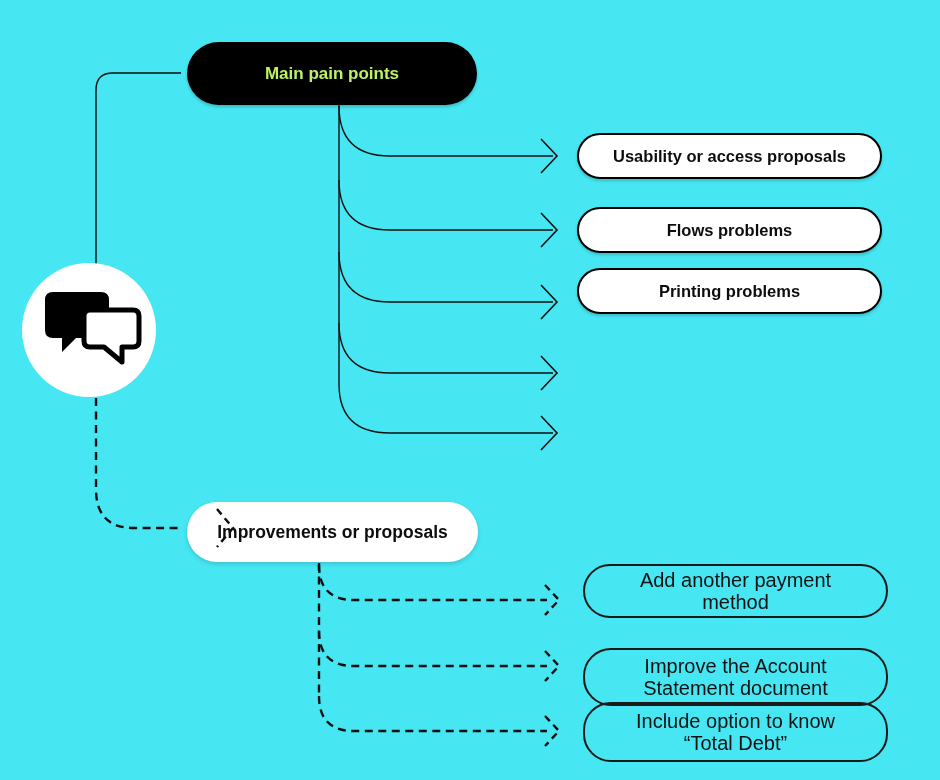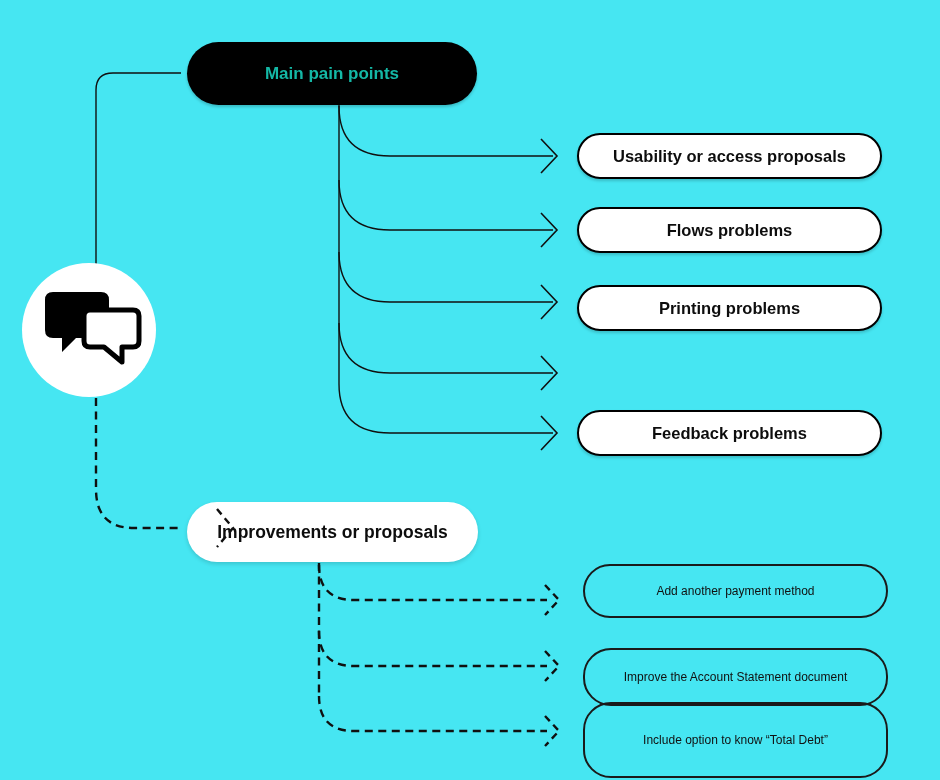--- a/index.html
+++ b/index.html
@@ -15,45 +15,45 @@
   #overlay{z-index:3;}
   .node{position:absolute;z-index:2;display:flex;align-items:center;justify-content:center;text-align:center;box-sizing:border-box;}
   .root-circle{
     left:22px;top:263px;width:134px;height:134px;
     background:#FFFFFF;border-radius:50%;
   }
   .root-circle svg{position:absolute;left:20px;top:25px;}
   .pill-black{
     left:187px;top:42px;width:290px;height:63px;
     background:#000000;border-radius:32px;
-    color:#14b8a6;font-size:17px;font-weight:bold;
+    color:#bef264;font-size:17px;font-weight:bold;
     box-shadow:0 2px 3px rgba(0,0,0,0.2);
   }
   .pill-white{
     left:577px;width:305px;height:46px;
     background:#FFFFFF;border:2.5px solid #000000;border-radius:23px;
     color:#0d0d0d;font-size:16.5px;font-weight:bold;
     box-shadow:0 2px 3px rgba(0,0,0,0.18);
   }
-  .p1{top:133px;} .p2{top:207px;align-items:center;} .p3{top:285px;} .p4{top:350px;} .p5{top:410px;}
+  .p1{top:133px;} .p2{top:207px;align-items:center;} .p3{top:268px;} .p4{top:350px;} .p5{top:410px;}
   .pill-improve{
     left:187px;top:502px;width:291px;height:60px;
     background:#FFFFFF;border-radius:30px;
     color:#0d0d0d;font-size:17.5px;font-weight:bold;
     box-shadow:0 2px 4px rgba(0,0,0,0.15);
   }
   .box-outline{
     left:583px;width:305px;
     background:transparent;border:2px solid #1a1a1a;border-radius:28px;
-    color:#111111;font-size:12px;font-weight:normal;line-height:22px;
+    color:#111111;font-size:20px;font-weight:normal;line-height:22px;
     padding:12px 28px;
   }
   .b1{top:564px;height:54px;}
   .b2{top:631px;height:58px;margin-top:17px;}
-  .b3{top:702px;height:76px;}
+  .b3{top:702px;height:60px;}
   .lbl{display:block;width:100%;}
 </style>
 </head>
 <body>
 
 <div id="canvas" style="background: rgb(70, 230, 242);">
 
   <svg id="connectors" class="layer" width="940" height="780" viewBox="0 0 940 780">
 
     <g fill="none" stroke="#101010" stroke-width="1.4">
@@ -106,23 +106,20 @@
 
   <div class="node pill-white p1">
     <span class="lbl">Usability or access proposals</span>
   </div>
   <div class="node pill-white p2">
     <span class="lbl">Flows problems</span>
   </div>
   <div class="node pill-white p3">
     <span class="lbl">Printing problems</span>
   </div>
-  <div class="node pill-white p5">
-    <span class="lbl">Feedback problems</span>
-  </div>
 
   <div class="node pill-improve">
     <span class="lbl">Improvements or proposals</span>
   </div>
 
   <div class="node box-outline b1">
     <span class="lbl">Add another payment method</span>
   </div>
   <div class="node box-outline b2">
     <span class="lbl">Improve the Account Statement document</span>

